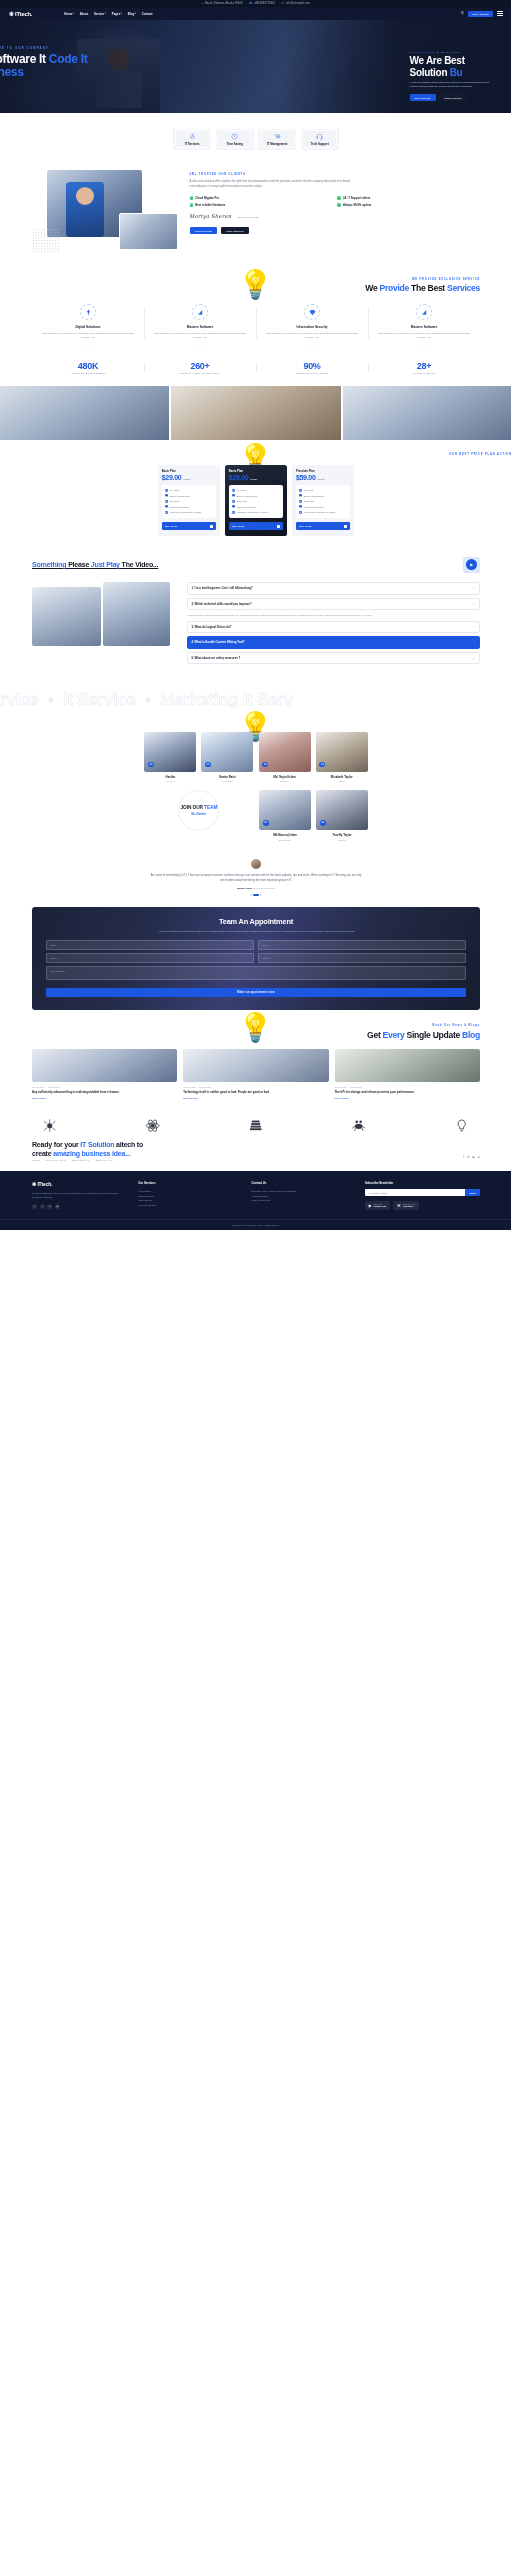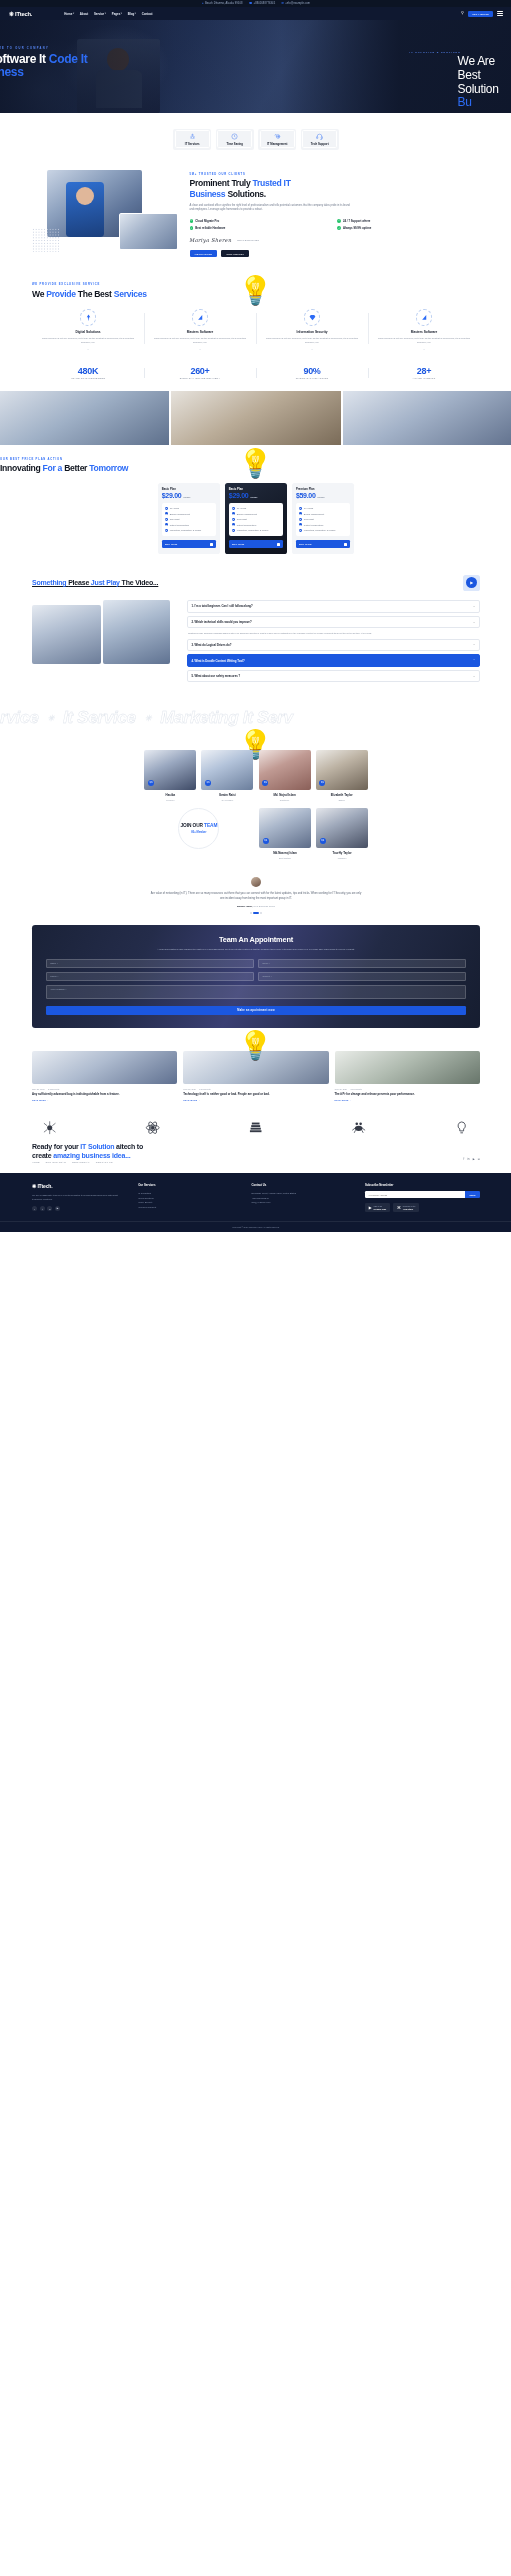--- a/index.html
+++ b/index.html
@@ -62,22 +62,22 @@
   .hero-left { position:absolute; left:-19px; top:27px; z-index:4; width:166px; }
   .hero-kicker { font-size:2.6px; color:#5b8cff; letter-spacing:1.3px;
     font-weight:700; margin-bottom:2.6px; padding-left:1.3px; }
   .hero-h1 { font-size:12px; line-height:1.12; font-weight:800; color:#fff;
     letter-spacing:-0.3px; }
   .hero-h1 .hl { color:#2d6cf6; }
   .hero-right { position:absolute; right:6.4px; top:31px; width:96px;
     text-align:left; z-index:4; }
   .hr-kicker { font-size:2.3px; color:#5b8cff; letter-spacing:1px;
     font-weight:700; margin-bottom:1.9px; }
-  .hr-h1 { font-size:12px; line-height:1.14; font-weight:400; color:#fff;
-    letter-spacing:-0.3px;margin-left:48px; }
+  .hr-h1 { font-size:10px; line-height:1.14; font-weight:700; color:#fff;
+    letter-spacing:-0.3px; }
   .hr-h1 .hl { color:#2d6cf6; }
   .hr-p { font-size:2.3px; color:#b9c6de; line-height:1.7; margin-top:3.2px;
     width:82px; }
   .hr-btns { display:flex; gap:3.2px; margin-top:5.1px; }
   .btn-blue { background:#1b57e0; color:#fff; font-size:2.3px; font-weight:700;
     padding:2.6px 5.1px; border:none; border-radius:1.3px; letter-spacing:0.2px; }
   .btn-dark { background:#141c30; color:#fff; font-size:2.3px; font-weight:700;
     padding:2.6px 5.1px; border:none; border-radius:1.3px; letter-spacing:0.2px; }
 
   
@@ -126,21 +126,21 @@
   .sign-row { display:flex; align-items:flex-end; gap:3.2px; margin-top:6.4px; }
   .sign { font-family:"DejaVu Serif", serif; font-style:italic; font-size:5.1px;
     color:#2a2f3c; letter-spacing:0.3px; }
   .sign-role { font-size:2.2px; color:#8d96a6; padding-bottom:1.3px; }
   .about-btns { display:flex; gap:3.8px; margin-top:7.7px; }
 
   
   .services { padding:11.5px 0 5.1px; position:relative; }
   .bulb { position:absolute; left:50%; top:5.1px; transform:translateX(-50%);
     font-size:28px; color:#eef1f6; z-index:0; line-height:1; }
-  .sec-head { text-align:left; position:relative; z-index:2; }
+  .sec-head { text-align:right; position:relative; z-index:2; }
   .svc-row { display:flex; margin-top:10.2px; position:relative; z-index:2; }
   .svc { flex:1; text-align:center; padding:0 5.8px; position:relative; }
   .svc + .svc::before { content:""; position:absolute; left:0; top:3.8px; bottom:6.4px;
     width:0.6px; background:#e9ecf1; }
   .svc-ic-ring { width:16.6px; height:16.6px; border-radius:50%;
     border:0.6px dashed #b9cdf0; margin:0 auto 4.5px; display:flex;
     align-items:center; justify-content:center; }
   .svc-ic { width:7px; height:7px; color:#2d6cf6; }
   .svc-t { font-size:3.2px; font-weight:700; color:#121826; }
   .svc-p { font-size:2.2px; line-height:1.8; color:#818b9c; margin-top:2.6px; }
@@ -208,21 +208,21 @@
   .faq { flex:1; }
   .faq-item { border:0.6px solid #e3e7ee; border-radius:1.9px; padding:3.2px 3.8px;
     font-size:2.8px; font-weight:700; color:#161c29; margin-bottom:3.2px;
     display:flex; align-items:center; justify-content:space-between; }
   .faq-item.active { background:#1b57e0; border-color:#1b57e0; color:#fff; }
   .faq-cv { font-size:2.6px; opacity:.6; }
   .faq-ans { font-size:2.2px; line-height:1.9; color:#848d9d; margin:-0.6px 0 3.8px;
     padding:0 1.3px; }
 
   
-  .marquee { padding:9px 0 5.1px; overflow:hidden; width:512px;font-style:italic; }
+  .marquee { padding:9px 0 5.1px; overflow:hidden; width:512px; }
   .mq-text { white-space:nowrap; font-size:17.3px; font-weight:800;
     letter-spacing:-0.4px; color:transparent;
     -webkit-text-stroke:0.4px #dde2ea; display:flex; align-items:center; gap:9px; }
   .mq-star { color:#e7ebf1; -webkit-text-stroke:0; font-size:8.3px; }
 
   
   .team { padding:7.7px 0 11.5px; position:relative; }
   .team-row { display:flex; gap:5.1px; margin-top:9px; justify-content:center; }
   .tm { width:52px; }
   .tm-ph { position:relative; width:52px; height:40px; border-radius:1.9px;
@@ -479,24 +479,20 @@
   </div>
 
   <div class="about">
     <div class="about-imgs">
       <div class="ai-main"></div>
       <div class="ai-sub"></div>
       <div class="ai-dots"></div>
     </div>
     <div class="about-txt">
       <div class="kicker">5M+ TRUSTED OUR CLIENTS</div>
-      <div class="h2">
-        <span>Prominent Truly </span><span class="hl">Trusted IT</span><br>
-        <span class="hl">Business</span><span> Solutions.</span>
-      </div>
       <div class="body-p">A clean and sanitized office signifies the right level of professionalism and tells potential customers that the company takes pride in its brand and employees. Leverage agile frameworks to provide a robust.</div>
       <div class="feat-grid">
         <div class="feat">
             <span class="chk">✓</span>
             <span>Cloud Migrate Pro</span>
           </div>
         <div class="feat">
             <span class="chk">✓</span>
             <span>24 / 7 Support where</span>
           </div>
@@ -595,23 +591,20 @@
   <div class="gallery">
     <div class="g g1"></div>
     <div class="g g2"></div>
     <div class="g g3"></div>
   </div>
 
   <div class="pricing">
     <div class="bulb">💡</div>
     <div class="sec-head">
       <div class="kicker">OUR BEST PRICE PLAN ACTION</div>
-      <div class="h2">
-        <span>Innovating </span><span class="hl">For a</span><span> Better </span><span class="hl">Tomorrow</span>
-      </div>
     </div>
     <div class="price-row">
 
       <div class="pcard">
         <div class="p-name">Basic Plan</div>
         <div class="p-price"><span>$29.00</span> <span class="p-per">/ Per pice</span></div>
         <div class="p-list">
           <div class="p-li">
               <span class="p-ar">▶</span>
               <span>10 Hours</span>
@@ -850,20 +843,26 @@
         <div class="f-row">
           <textarea class="f-in f-ta" placeholder="Your Message *" style=""></textarea>
         </div>
         <button class="f-sub">Make an apointment now</button>
       </div>
     </div>
   </div>
 
   <div class="blog container">
     <div class="bulb" style="top:3.8px">💡</div>
+    <div class="sec-head">
+      <div class="kicker">Read Our News &amp; Blogs</div>
+      <div class="h2">
+        <span>Get </span><span class="hl">Every</span><span> Single Update </span><span class="hl">Blog</span>
+      </div>
+    </div>
     <div class="blog-row">
       <div class="bcard">
         <div class="b-ph bp1"></div>
         <div class="b-meta">
             <span>June 20, 2024</span>
             <span>2 Comments</span>
           </div>
         <div class="b-t">Any sufficiently advanced bug is indistinguishable from a feature.</div>
         <div class="b-more">READ MORE →</div>
       </div>

